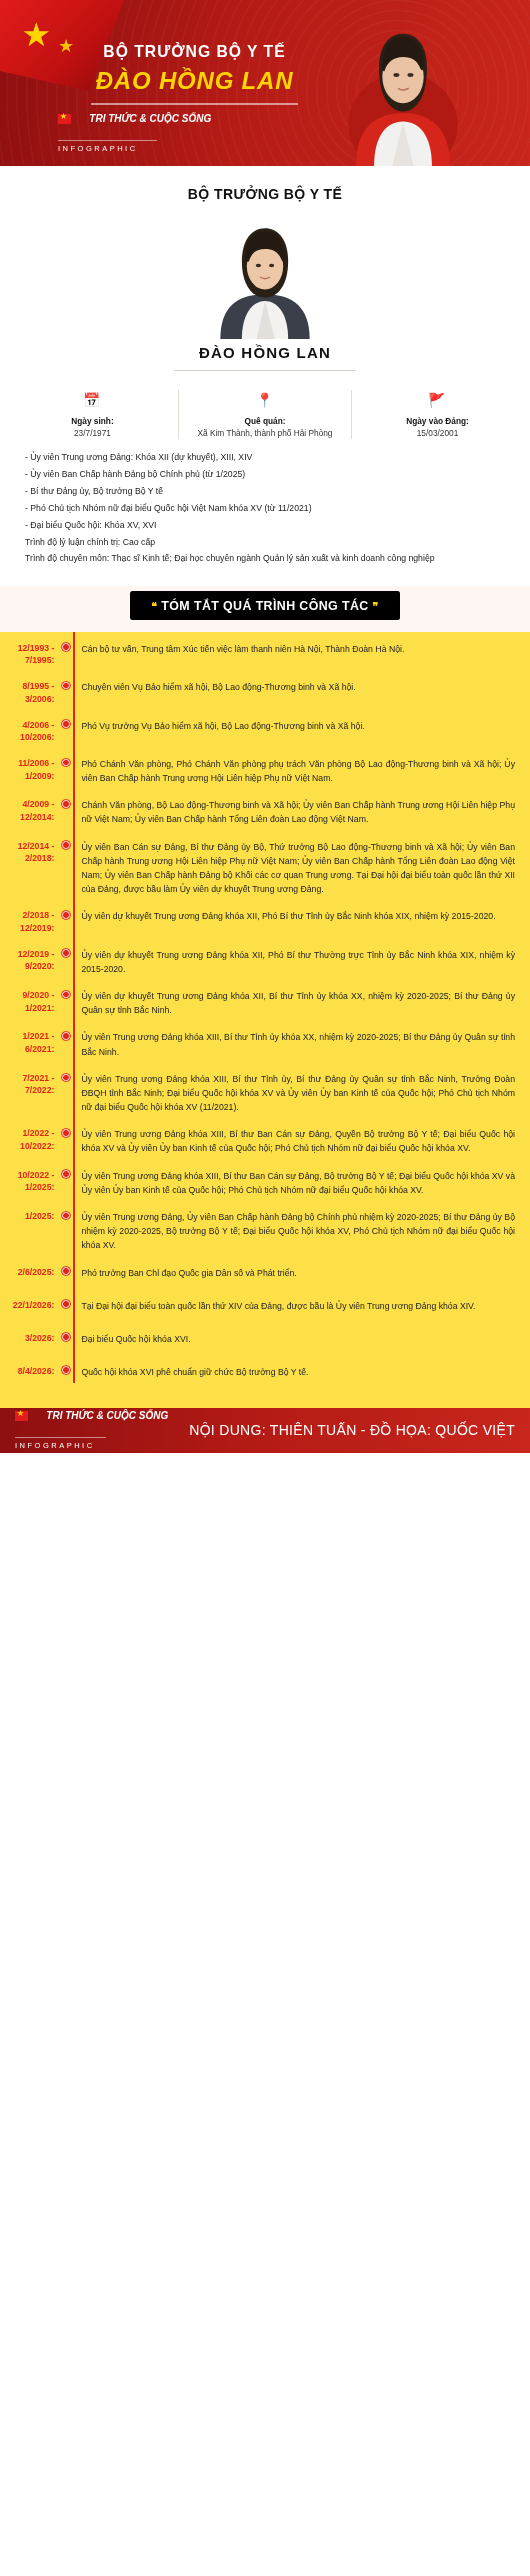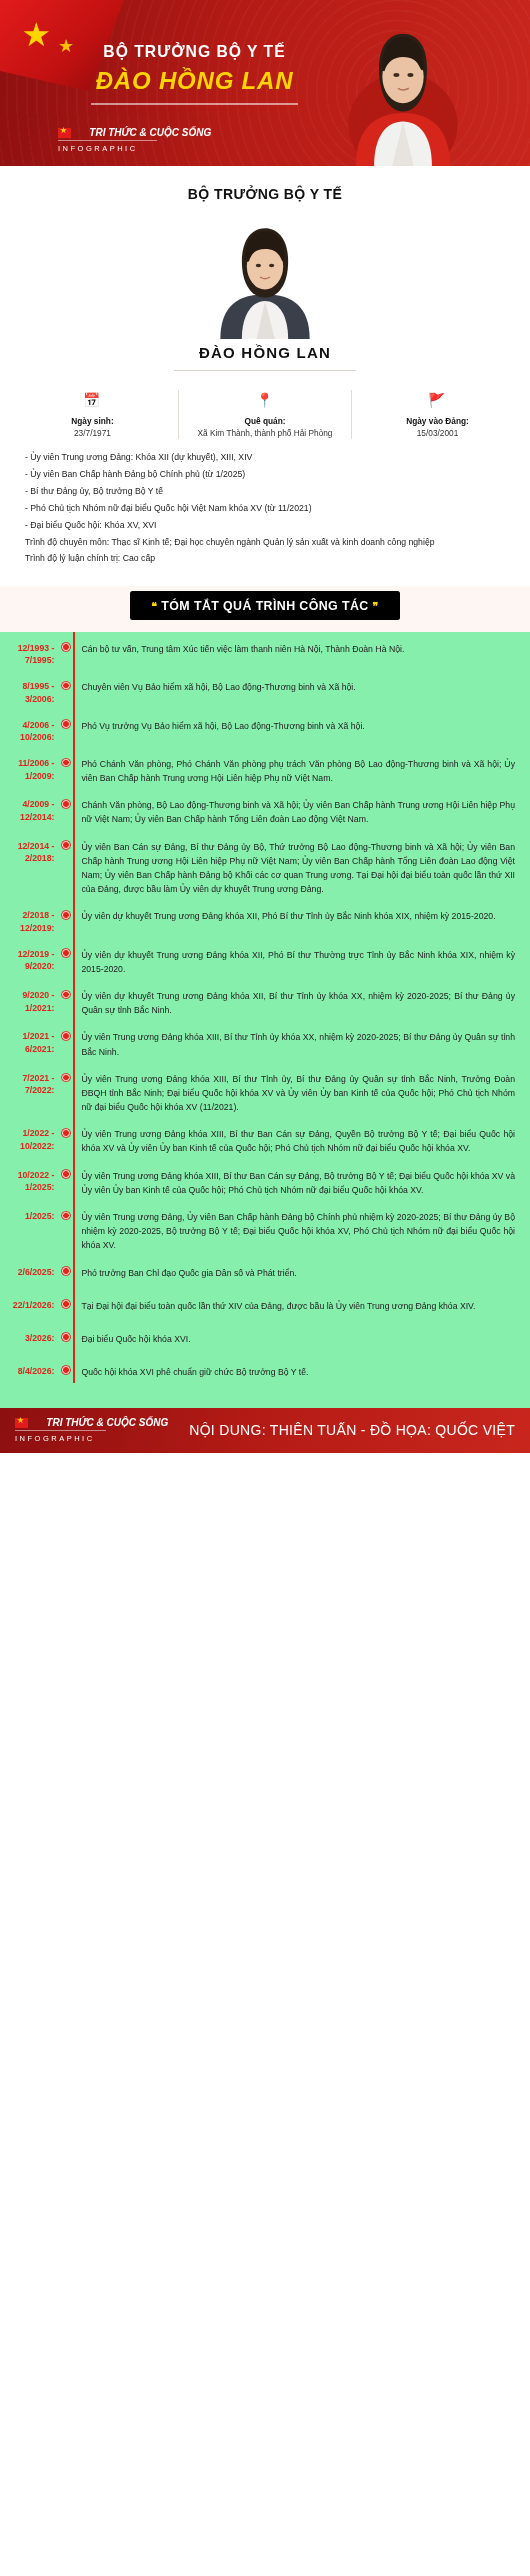--- a/index.html
+++ b/index.html
@@ -58,21 +58,21 @@
   }
   .brand-row { display: flex; align-items: center; gap: 18px; }
   .brand-flag {
     width: 13.3px; height: 10px; background: #e21b1b; position: relative;
   }
   .brand-flag::after {
     content: "★"; position: absolute; left: 1.7px; top: -2.5px; color: #ffd400; font-size: 8.3px;
   }
   .brand-name { color: #fff; font-size: 10px; font-weight: bold; font-style: italic; }
   .brand-sub {
-    color: #fff; font-size: 7.5px; letter-spacing: 2.5px; margin-top: 2px;
+    color: #fff; font-size: 7.5px; letter-spacing: 2.5px; margin-top: 16px;
     border-top: 0.8px solid rgba(255,255,255,.5); padding-top: 2.5px; width: 99px;
   }
   .portrait-hdr {
     position: absolute; right: 65px; bottom: 0; z-index: 4;
     width: 124px; height: 157px;
   }
 
   
   .profile {
     background: #ffffff; padding: 20px 16.6px 8.3px; text-align: center; position: relative;
@@ -114,21 +114,21 @@
   }
   .sec-title {
     display: inline-block; background: #000000; color: #ffffff;
     font-size: 12.4px; font-weight: bold; letter-spacing: 0.4px;
     padding: 7.5px 21.5px; border-radius: 2.5px;
   }
   .sec-title .q { color: #ffd400; font-size: 10.8px; }
 
   
   .timeline {
-    position: relative; background: #86efac; padding: 3.3px 0 16.6px;
+    position: relative; background: #fde047; padding: 3.3px 0 16.6px;
   }
   .timeline::before {
     content: ""; position: absolute; left: 73px; top: 0; bottom: 25px;
     width: 1.7px; background: #e1251b;
   }
   .tl-row {
     display: flex; align-items: flex-start; position: relative;
     padding: 6.6px 15px 6.6px 0; min-height: 33px;
   }
   .tl-date {
@@ -241,22 +241,22 @@
     </div>
   </div>
 
   <div class="duties">
     <ul>
       <li>- Ủy viên Trung ương Đảng: Khóa XII (dự khuyết), XIII, XIV</li>
       <li>- Ủy viên Ban Chấp hành Đảng bộ Chính phủ (từ 1/2025)</li>
       <li>- Bí thư Đảng ủy, Bộ trưởng Bộ Y tế</li>
       <li>- Phó Chủ tịch Nhóm nữ đại biểu Quốc hội Việt Nam khóa XV (từ 11/2021)</li>
       <li>- Đại biểu Quốc hội: Khóa XV, XVI</li>
+      <li>Trình độ lý luận chính trị: Cao cấp</li>
       <li>Trình độ chuyên môn: Thạc sĩ Kinh tế; Đại học chuyên ngành Quản lý sản xuất và kinh doanh công nghiệp</li>
-      <li>Trình độ lý luận chính trị: Cao cấp</li>
     </ul>
   </div>
 
   <div class="sec-title-wrap">
     <div class="sec-title">
       <span class="q">❝</span>
       <span>TÓM TẮT QUÁ TRÌNH CÔNG TÁC</span>
       <span class="q">❞</span>
     </div>
   </div>

